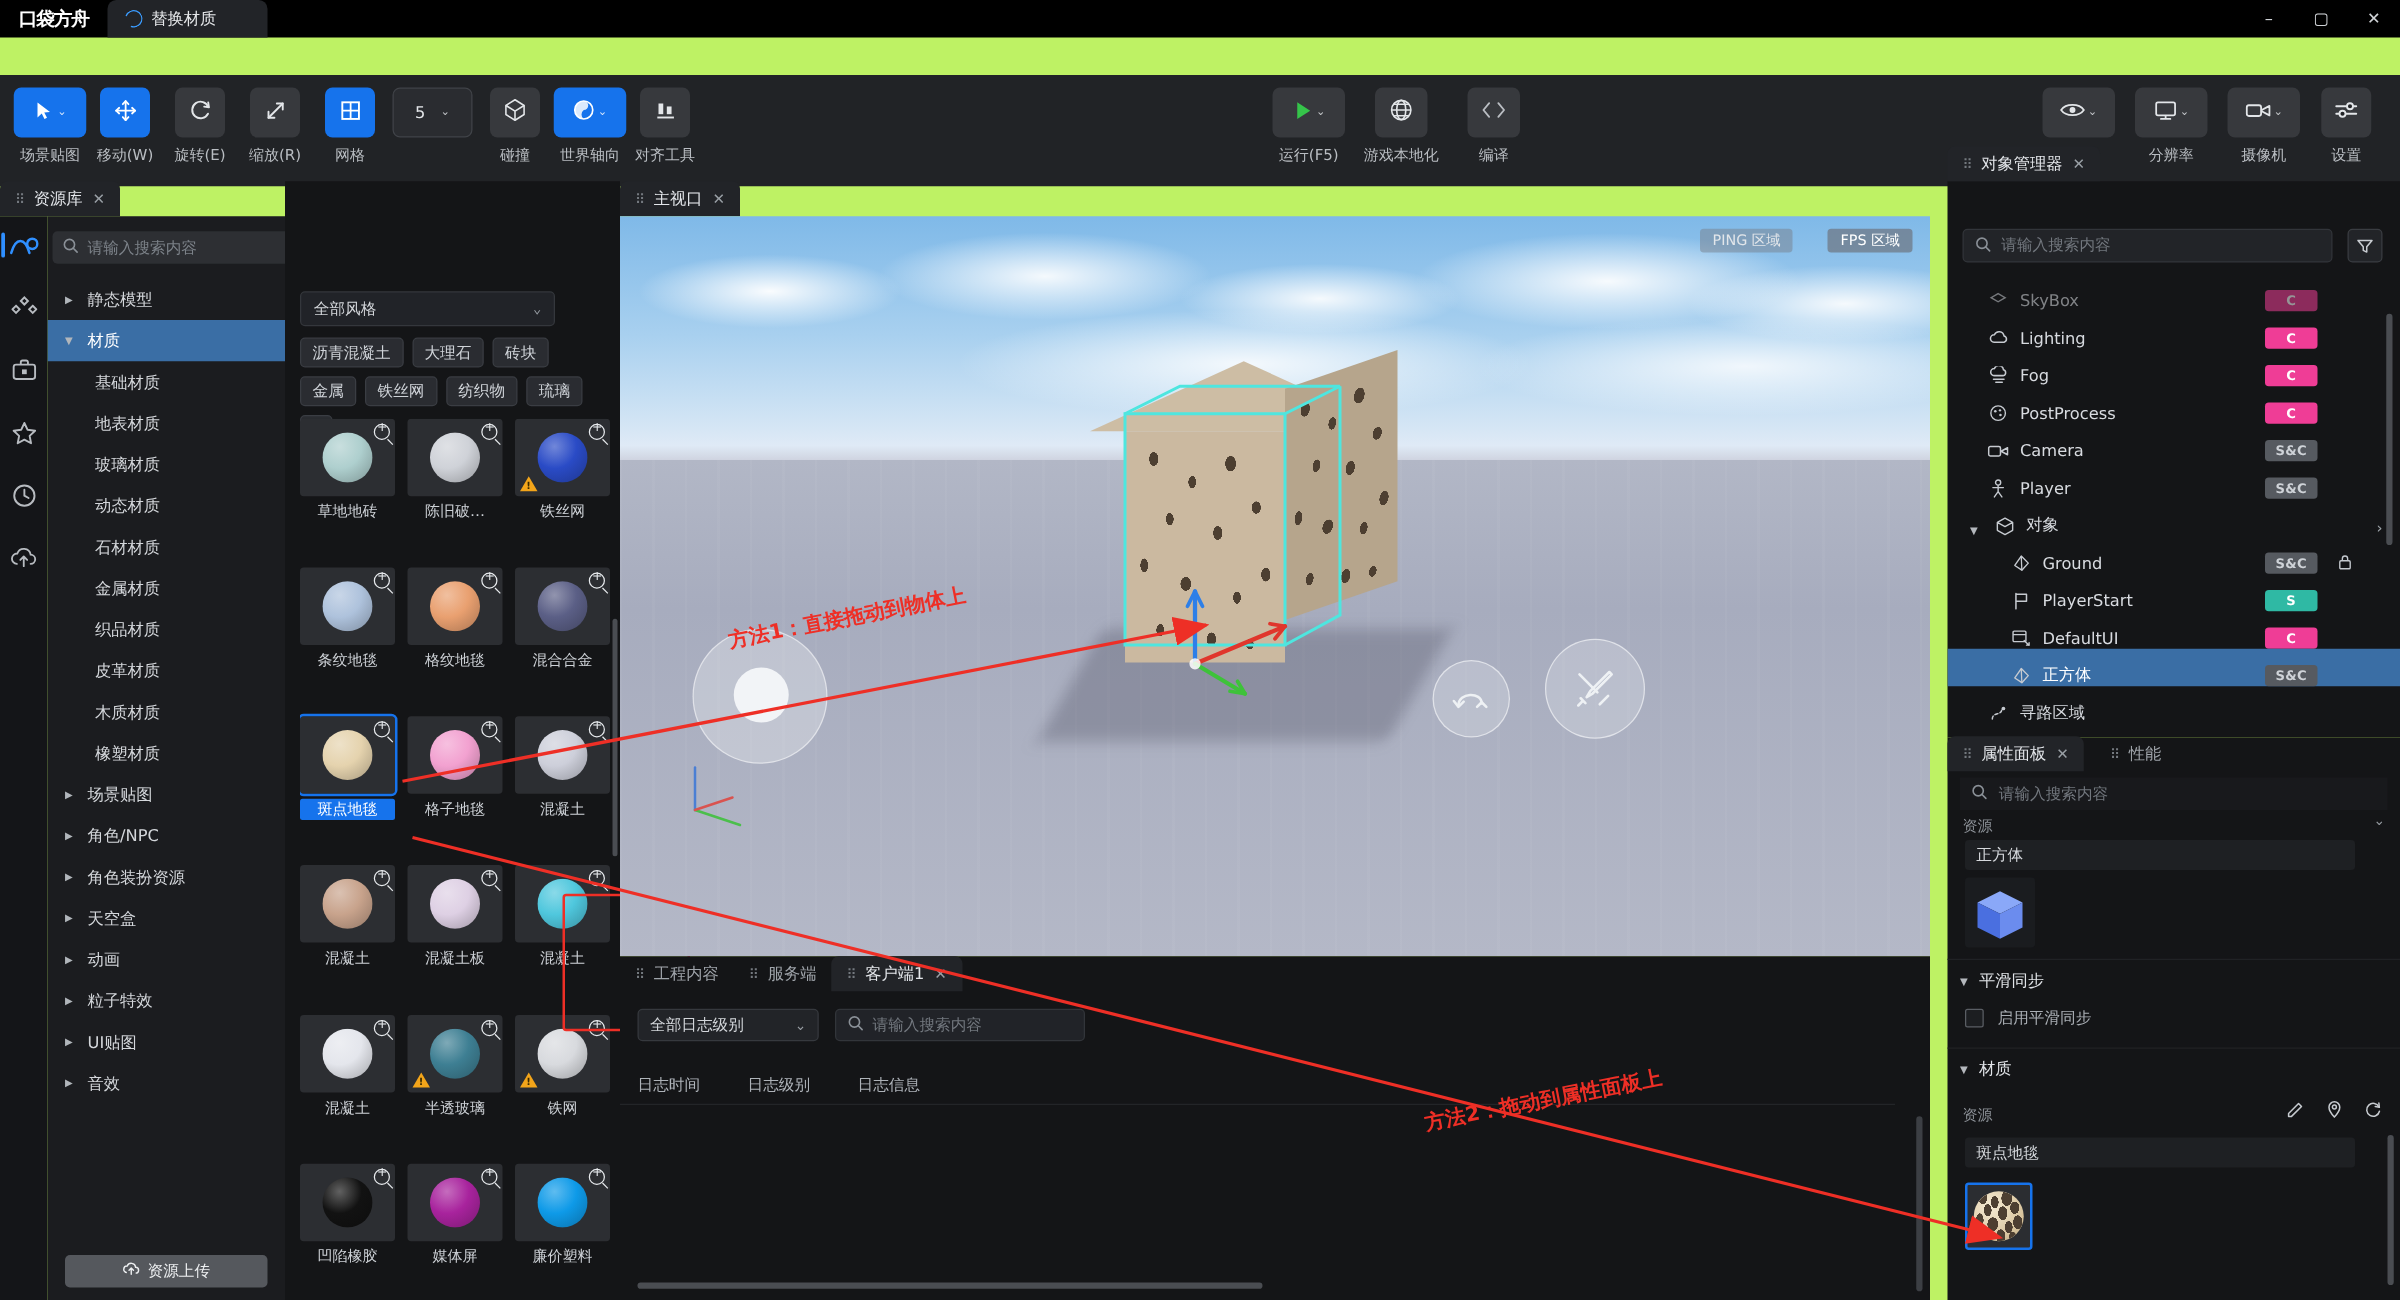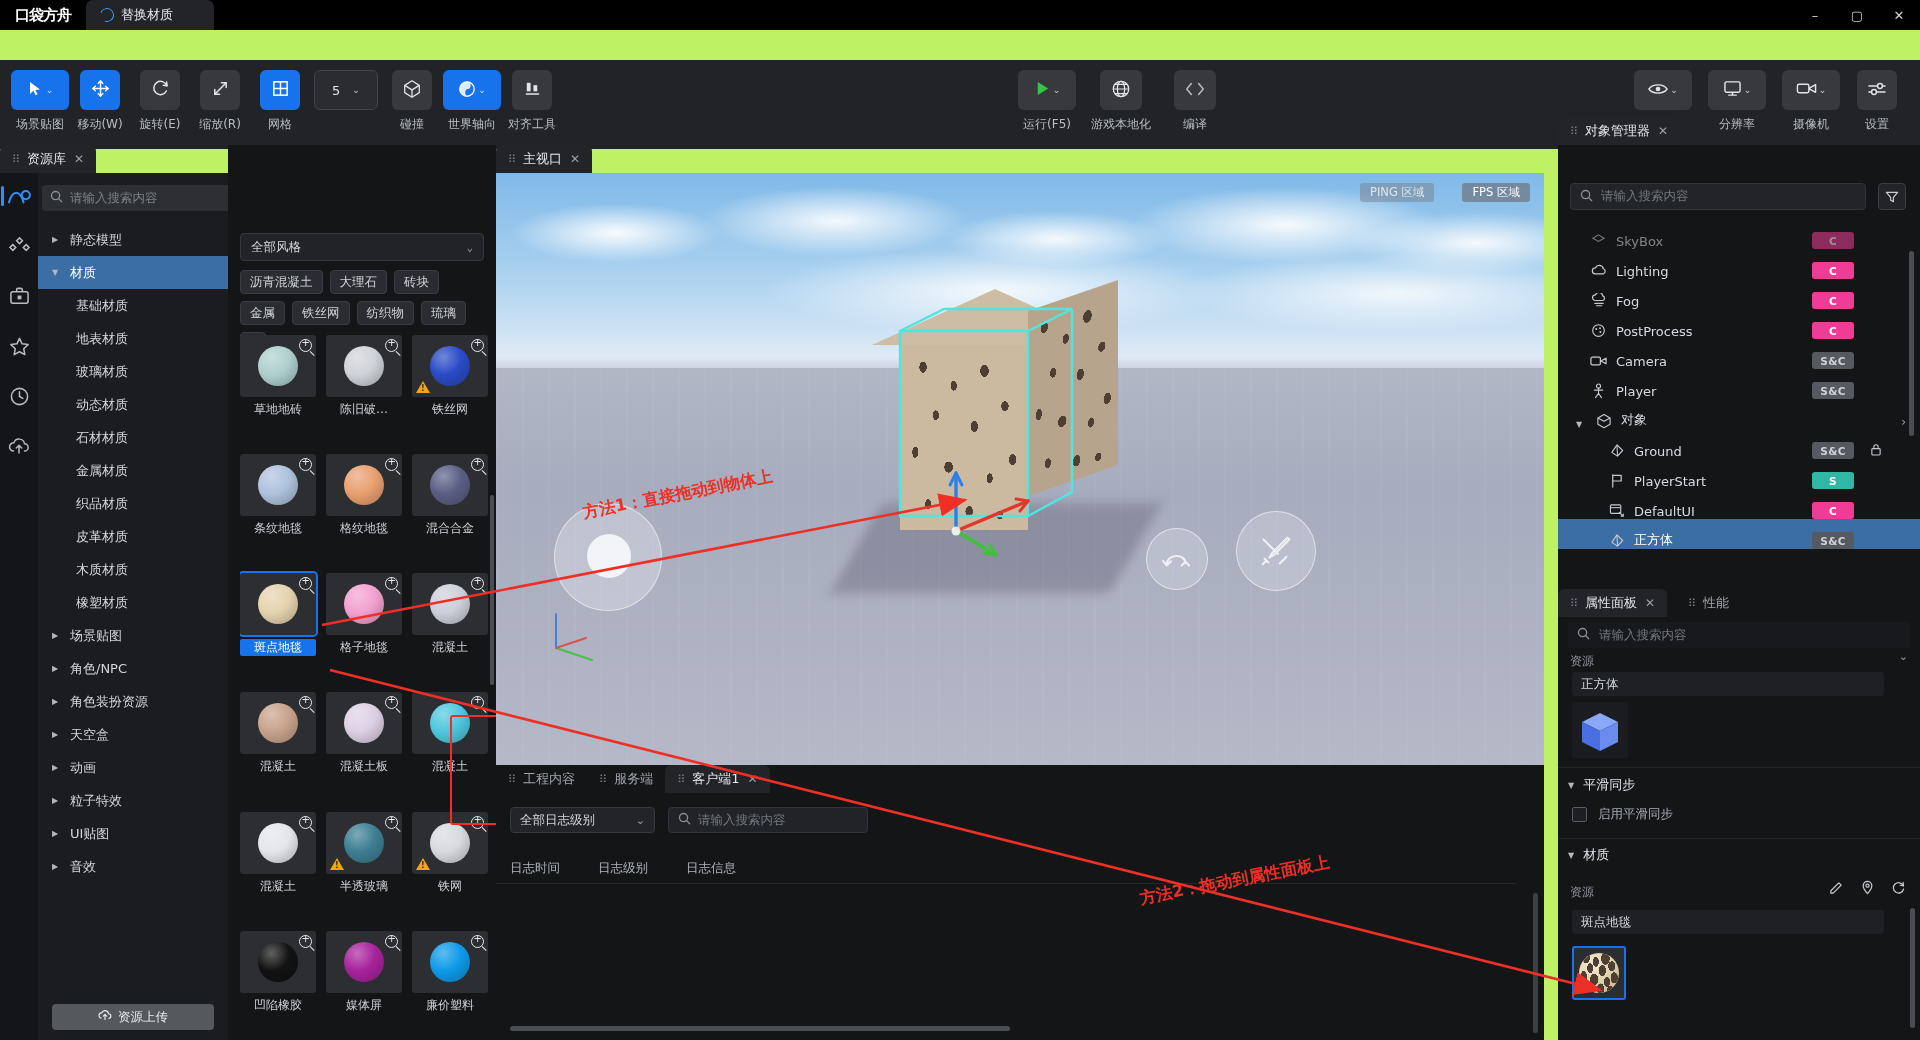--- a/index.html
+++ b/index.html
@@ -59,21 +59,21 @@
   .collapse { position:absolute; right:10px; top:8px; color:#9aa0a6; font-size:12px; }
   .tree { position:absolute; left:0; top:28px; width:190px; bottom:40px; overflow:hidden; padding-top:22px;}
   .tnode { height:33px; display:flex; align-items:center; font-size:13px; color:#d4d7db; padding-left:14px; gap:8px;}
   .tnode.child { padding-left:38px; }
   .tnode.sel { background:#3a6ea5; color:#fff; }
   .tri { width:10px; font-size:8px; color:#b1b6bb; }
   .upload { position:absolute; left:14px; bottom:10px; width:162px; height:26px; background:#55585d; border-radius:4px; display:flex; align-items:center; justify-content:center; gap:6px; font-size:12.5px; color:#eceef0;}
 
   
   .mats { position:absolute; left:228px; top:145px; width:268px; height:895px; background:#141517; }
-  .style-sel { position:absolute; left:12px; top:88px; width:244px; height:28px; background:#212328; border:1px solid #34373c; border-radius:4px; display:flex; align-items:center; padding:0 10px; font-size:12.5px; color:#d3d6da;font-family:Liberation Mono, monospace;}
+  .style-sel { position:absolute; left:12px; top:88px; width:204px; height:28px; background:#212328; border:1px solid #34373c; border-radius:4px; display:flex; align-items:center; padding:0 10px; font-size:12.5px; color:#d3d6da;font-family:Liberation Mono, monospace;}
   .style-sel .caret2 { margin-left:auto; color:#9aa0a6; font-size:11px;}
   .tags { position:absolute; left:12px; top:125px; width:248px; display:flex; flex-wrap:wrap; gap:7px;}
   .tag { height:24px; padding:0 9px; background:#2a2c31; border:1px solid #3a3d43; border-radius:4px; display:flex; align-items:center; font-size:12.5px; color:#cfd3d8;}
   .tag.more { width:26px; padding:0; justify-content:center; color:#9aa0a6; font-size:11px;}
   .grid { position:absolute; left:12px; top:190px; width:248px; bottom:0; display:flex; flex-wrap:wrap; gap:10px 10px; overflow:hidden;}
   .cell { width:76px; }
   .thumb { width:76px; height:62px; background:#2c2e32; border-radius:3px; position:relative; display:flex; align-items:center; justify-content:center; overflow:hidden;}
   .ball { width:40px; height:40px; border-radius:50%; }
   .mag { position:absolute; right:4px; top:4px; width:13px; height:13px; border:1.4px solid #e7eaed; border-radius:50%; }
   .mag::after{ content:""; position:absolute; right:-4px; bottom:-3px; width:6px; height:1.4px; background:#e7eaed; transform:rotate(45deg);}
@@ -965,20 +965,29 @@
         <div class="orow l2 sel">
           <span class="oico">
             <svg width="16" height="15" viewBox="0 0 17 16">
               <path d="M3 10 L8.5 2 L14.5 8 L9 14 Z" fill="none" stroke="#c6cad0" stroke-width="1.2" stroke-linejoin="round"></path>
               <path d="M8.5 2 L9 14" stroke="#c6cad0" stroke-width="1.1"></path>
             </svg>
           </span>
           <span>正方体</span>
           <span class="chip sc">S&amp;C</span>
         </div>
+        <div class="orow">
+          <span class="oico">
+            <svg width="16" height="14" viewBox="0 0 17 15">
+              <path d="M3 12 C3 6, 11 9, 11 4" fill="none" stroke="#c6cad0" stroke-width="1.3" stroke-linecap="round" stroke-dasharray="2.6 2"></path>
+              <circle cx="12.5" cy="3" r="1.6" fill="#c6cad0"></circle>
+            </svg>
+          </span>
+          <span>寻路区域</span>
+        </div>
       </div>
     <div class="o-scroll"></div>
   </div>
 
   <div class="props">
     <div class="ptab" style="position:absolute;left:0;top:-1px;">
       <span class="grip">⠿</span>
       <span>属性面板</span>
       <span class="xc">✕</span>
     </div>

